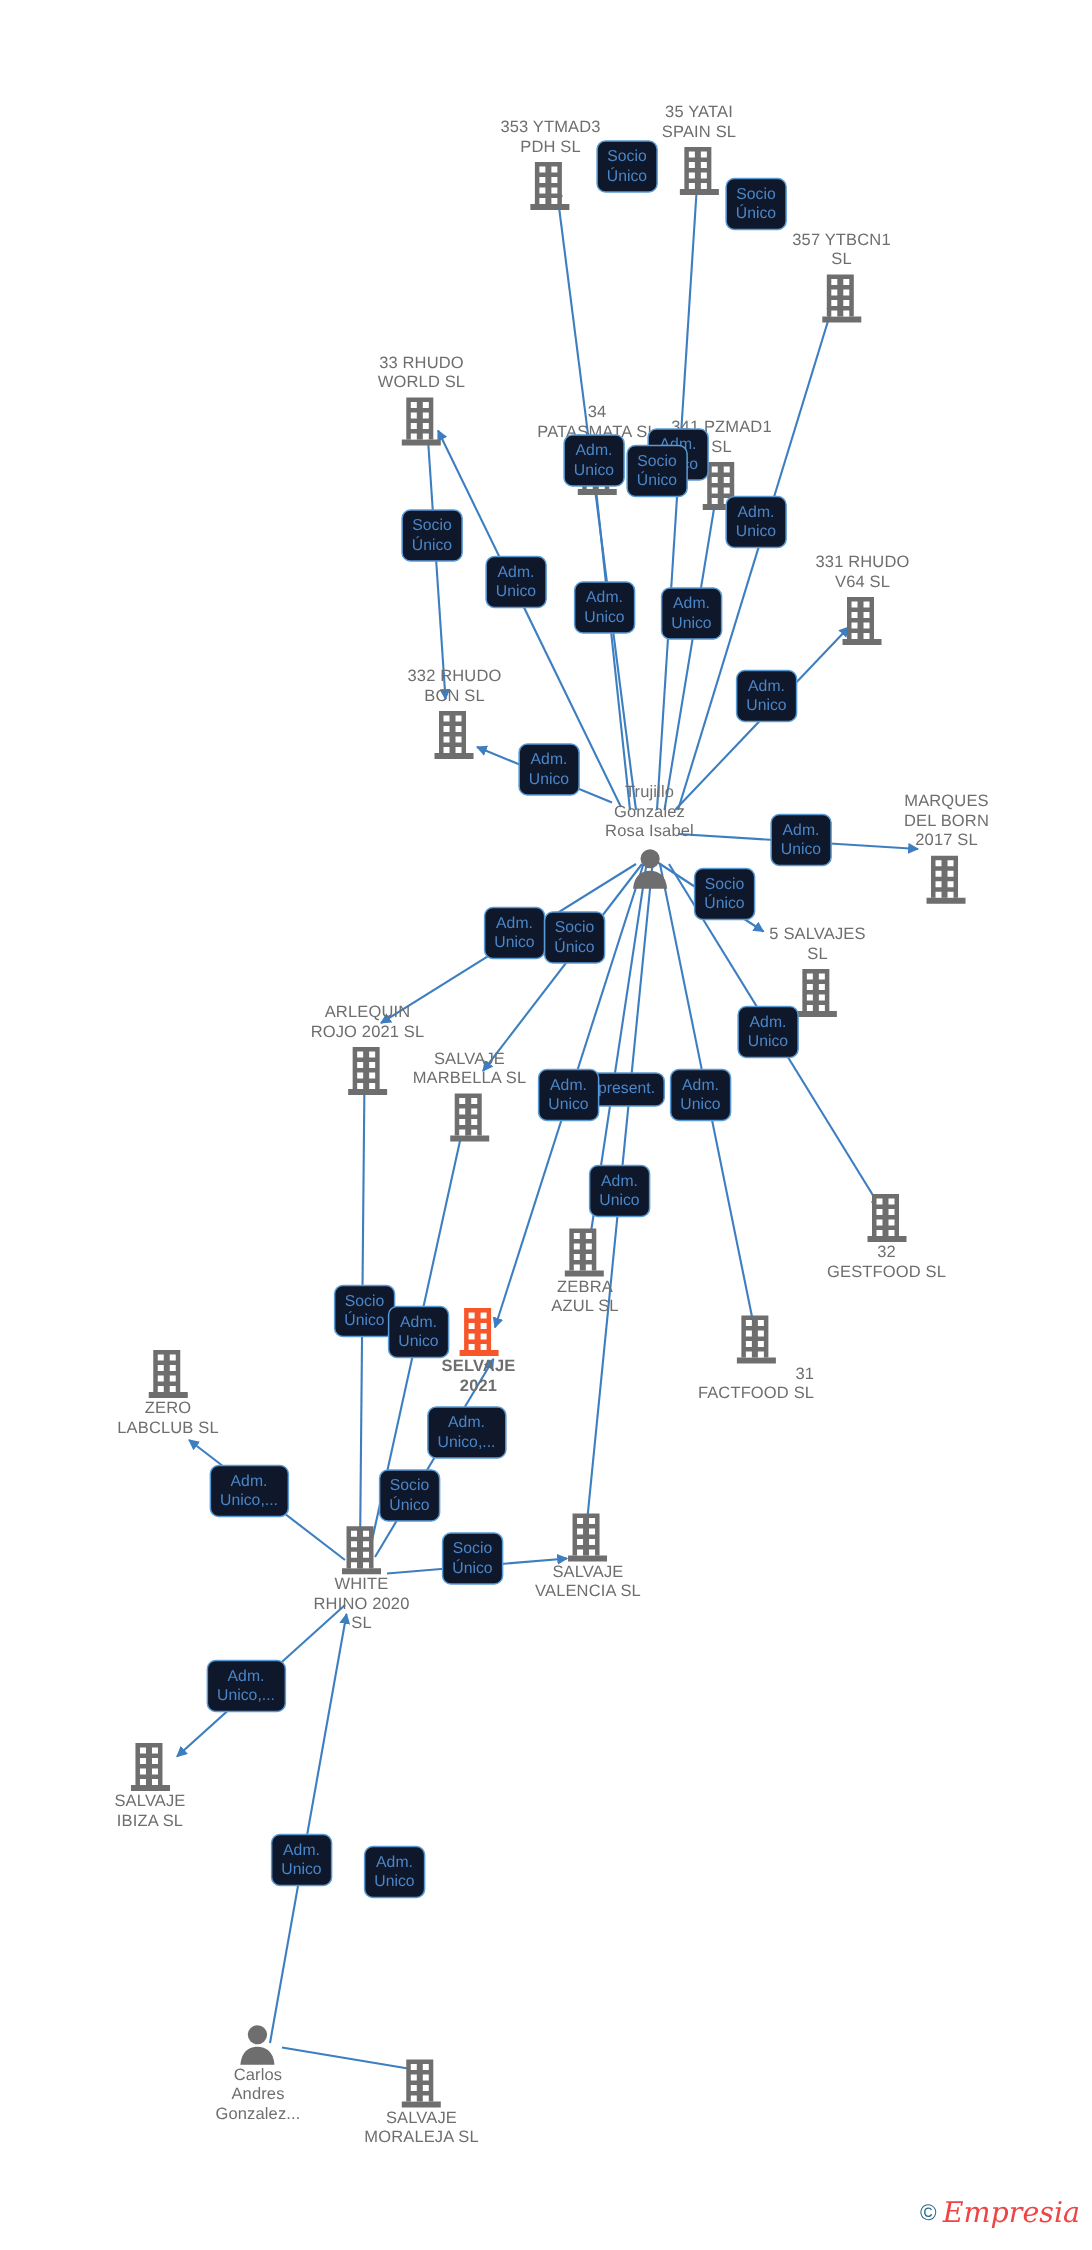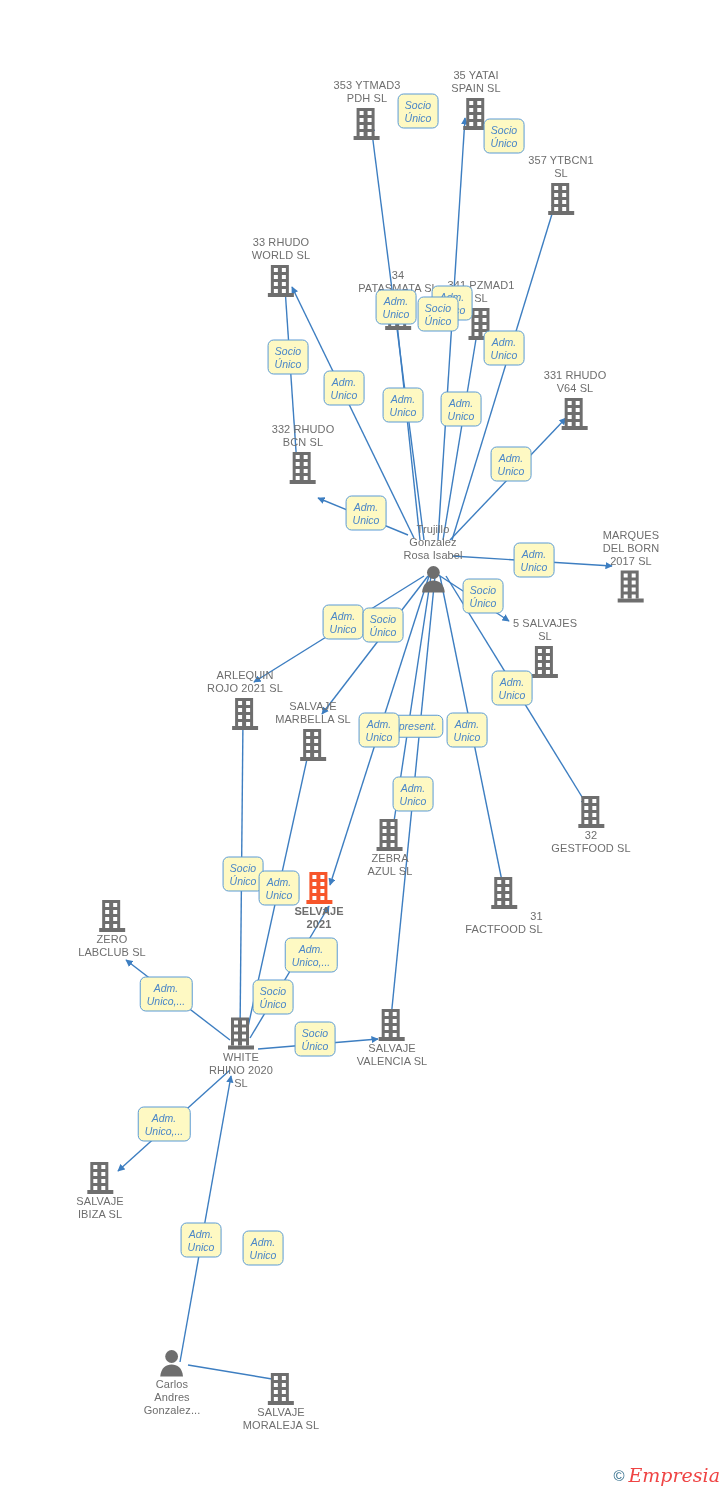--- a/index.html
+++ b/index.html
@@ -18,23 +18,23 @@
     font-size:11px;line-height:13px;color:#6e6e6e;
     letter-spacing:.1px;white-space:pre-line;
   }
   .node.capabove{display:flex;flex-direction:column;}
   .node.capabove .cap{margin:0 0 2px 0;}
 
   
   .badge{
     position:absolute;transform:translate(-50%,-50%);
     box-sizing:border-box;
-    background:#fef9c3;border:1.3px solid #5b9bd5;border-radius:6px;
+    background:#0f172a;border:1.3px solid #5b9bd5;border-radius:6px;
     color:#4a86c8;font-size:10.5px;line-height:12.5px;
-    padding:4px 6px;text-align:center;white-space:pre-line;font-style:italic;
+    padding:4px 6px;text-align:center;white-space:pre-line;
   }
   .badge.wide{white-space:nowrap;}
 
   
   #watermark{
     position:absolute;right:8px;bottom:14px;
     display:flex;align-items:center;gap:4px;
   }
   #watermark .c{color:#2e6b8a;font-size:15px;}
   #watermark .wm{
@@ -94,21 +94,21 @@
               <rect x="16" y="4" width="4" height="4"></rect>
               <rect x="8" y="11" width="4" height="4"></rect>
               <rect x="16" y="11" width="4" height="4"></rect>
               <rect x="8" y="18" width="4" height="4"></rect>
               <rect x="16" y="18" width="4" height="4"></rect>
               <rect x="8" y="25" width="4" height="4"></rect>
               <rect x="16" y="25" width="4" height="4"></rect>
             </g>
           </svg></span>
       </div>
-      <div class="node capabove" style="left: 466px; top: 100px; margin-left: 10px;">
+      <div class="node capabove" style="left: 466px; top: 100px;">
         <span class="cap">35 YATAI
 SPAIN  SL</span>
         <span class="glyph"><svg width="30" height="34" viewBox="0 0 30 34" aria-hidden="true">
             <rect x="5" y="1" width="18" height="28" fill="#6e6e6e"></rect>
             <rect x="2" y="29" width="26" height="4" fill="#6e6e6e"></rect>
             <g fill="#ffffff">
               <rect x="8" y="4" width="4" height="4"></rect>
               <rect x="16" y="4" width="4" height="4"></rect>
               <rect x="8" y="11" width="4" height="4"></rect>
               <rect x="16" y="11" width="4" height="4"></rect>
@@ -184,21 +184,21 @@
               <rect x="16" y="4" width="4" height="4"></rect>
               <rect x="8" y="11" width="4" height="4"></rect>
               <rect x="16" y="11" width="4" height="4"></rect>
               <rect x="8" y="18" width="4" height="4"></rect>
               <rect x="16" y="18" width="4" height="4"></rect>
               <rect x="8" y="25" width="4" height="4"></rect>
               <rect x="16" y="25" width="4" height="4"></rect>
             </g>
           </svg></span>
       </div>
-      <div class="node capabove" style="left: 303px; top: 454px;">
+      <div class="node capabove" style="left: 303px; top: 476px;">
         <span class="cap">332 RHUDO
 BCN  SL</span>
         <span class="glyph"><svg width="30" height="34" viewBox="0 0 30 34" aria-hidden="true">
             <rect x="5" y="1" width="18" height="28" fill="#6e6e6e"></rect>
             <rect x="2" y="29" width="26" height="4" fill="#6e6e6e"></rect>
             <g fill="#ffffff">
               <rect x="8" y="4" width="4" height="4"></rect>
               <rect x="16" y="4" width="4" height="4"></rect>
               <rect x="8" y="11" width="4" height="4"></rect>
               <rect x="16" y="11" width="4" height="4"></rect>

